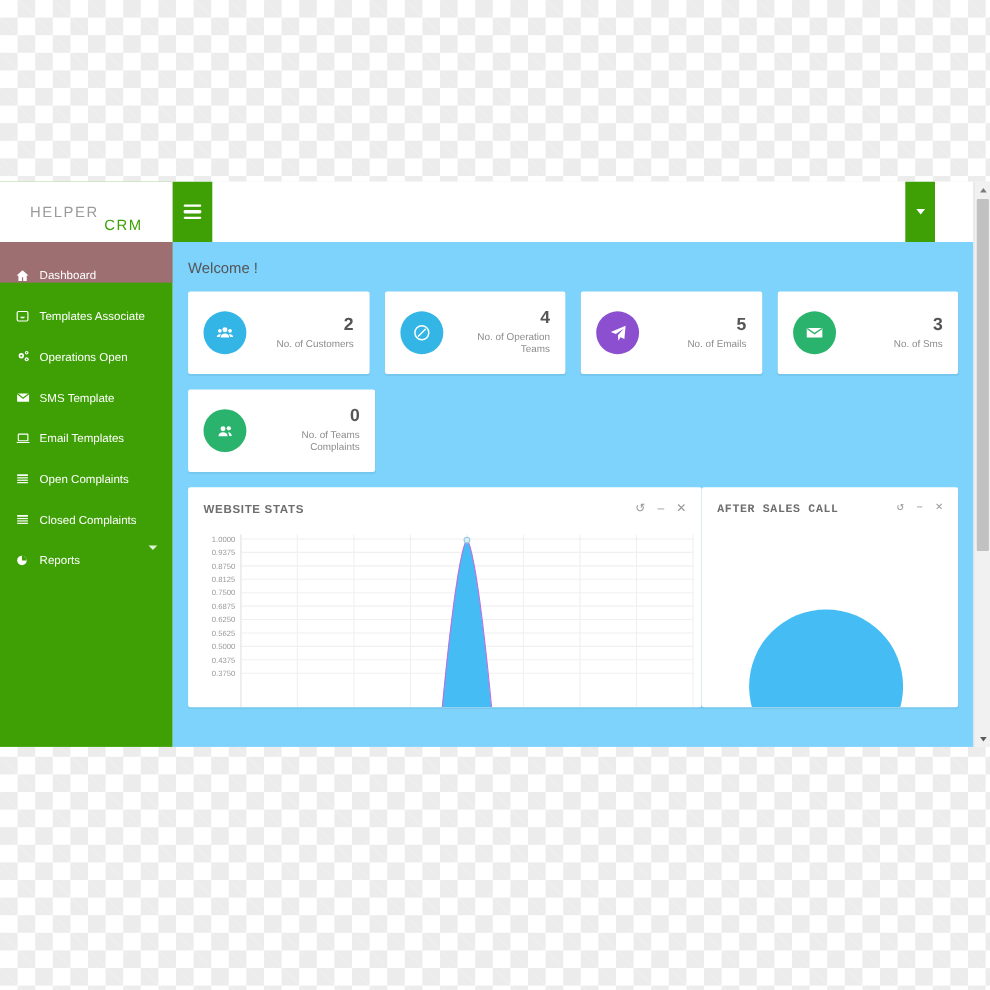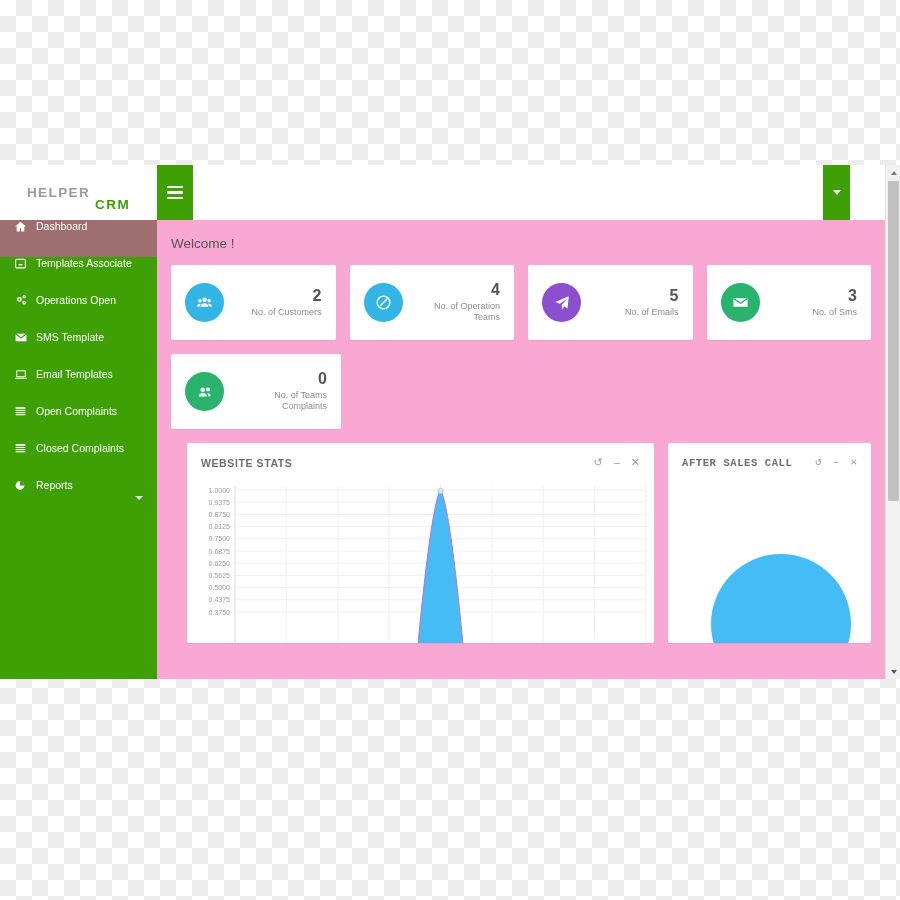--- a/index.html
+++ b/index.html
@@ -21,27 +21,27 @@
   }
 
   
   .sidebar{
     position:absolute;left:0;top:0;width:157px;height:514px;
     background:#3fa006;
   }
   .brand{
     height:55px;background:#ffffff;
     display:flex;align-items:center;justify-content:center;
-    letter-spacing:1.4px;font-size:13.5px;font-weight:bold;
+    letter-spacing:1.4px;font-size:13.5px;font-weight:normal;
   }
   .brand .b1{color:#9b9b9b;}
   .brand .b2{color:#3fa006;margin-left:5px;margin-top:24px;}
 
   .nav-item{
-    height:37px;display:flex;align-items:flex-start;
+    height:37px;display:flex;align-items:flex-end;
     padding-left:14px;box-sizing:border-box;
     color:#ffffff;font-size:10.5px;position:relative;
     cursor:pointer;
   }
   .nav-item.active{background:#9d6f70;}
   .nav-ico{
     width:22px;flex:0 0 22px;display:flex;align-items:center;justify-content:flex-start;
     color:#fff;
   }
   .nav-ico svg{display:block;}
@@ -72,21 +72,21 @@
     cursor:pointer;
   }
   .user-drop .dc{
     width:0;height:0;border-left:4px solid transparent;border-right:4px solid transparent;
     border-top:5px solid #ffffff;
   }
 
   
   .content{
     position:absolute;left:157px;top:55px;width:728px;height:459px;
-    background:#f9a8d4;overflow:hidden;
+    background:#7dd3fc;overflow:hidden;
   }
   .welcome{
     padding:16px 0 0 14px;font-size:13.5px;color:#555;
   }
 
   .cards-row{display:flex;padding:14px 14px 0 14px;gap:14px;}
   .stat-card{
     flex:1;background:#ffffff;height:75px;border-radius:2px;
     box-shadow:0 1px 1px rgba(0,0,0,.06);
     display:flex;align-items:center;padding:0 14px;box-sizing:border-box;
@@ -98,21 +98,21 @@
   }
   .stat-text{flex:1;text-align:right;padding-left:8px;}
   .stat-num{font-size:16px;color:#555;font-weight:bold;line-height:1.1;}
   .stat-lbl{font-size:9px;color:#8d8d8d;line-height:1.25;margin-top:2px;}
 
   .cards-row-2{display:flex;padding:14px 14px 0 14px;gap:14px;}
   .cards-row-2 .stat-card{max-width:170px;height:75px;}
   .cards-row-2 .spacer{flex:1;}
 
   
-  .panels{display:flex;padding:14px 14px 0 30px;gap:14px;}
+  .panels{display:flex;padding:14px 14px 0 14px;gap:0;}
   .panel{
     background:#ffffff;border-radius:2px;box-shadow:0 1px 1px rgba(0,0,0,.06);
     overflow:hidden;position:relative;
   }
   .panel.left{flex:0 0 467px;height:200px;}
   .panel.right{flex:1;height:200px;font-family:Liberation Mono, monospace;}
   .panel-head{
     height:39px;display:flex;align-items:center;
     padding:0 14px;box-sizing:border-box;
   }

